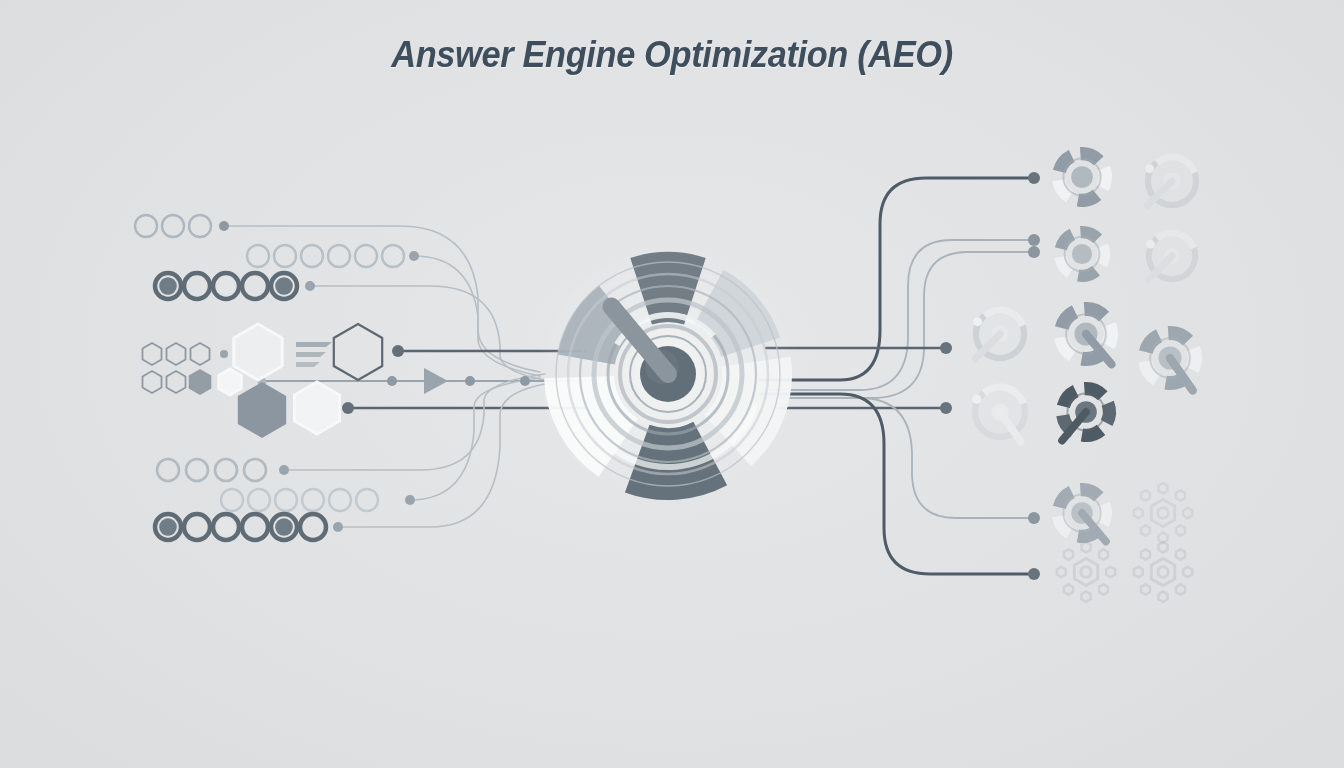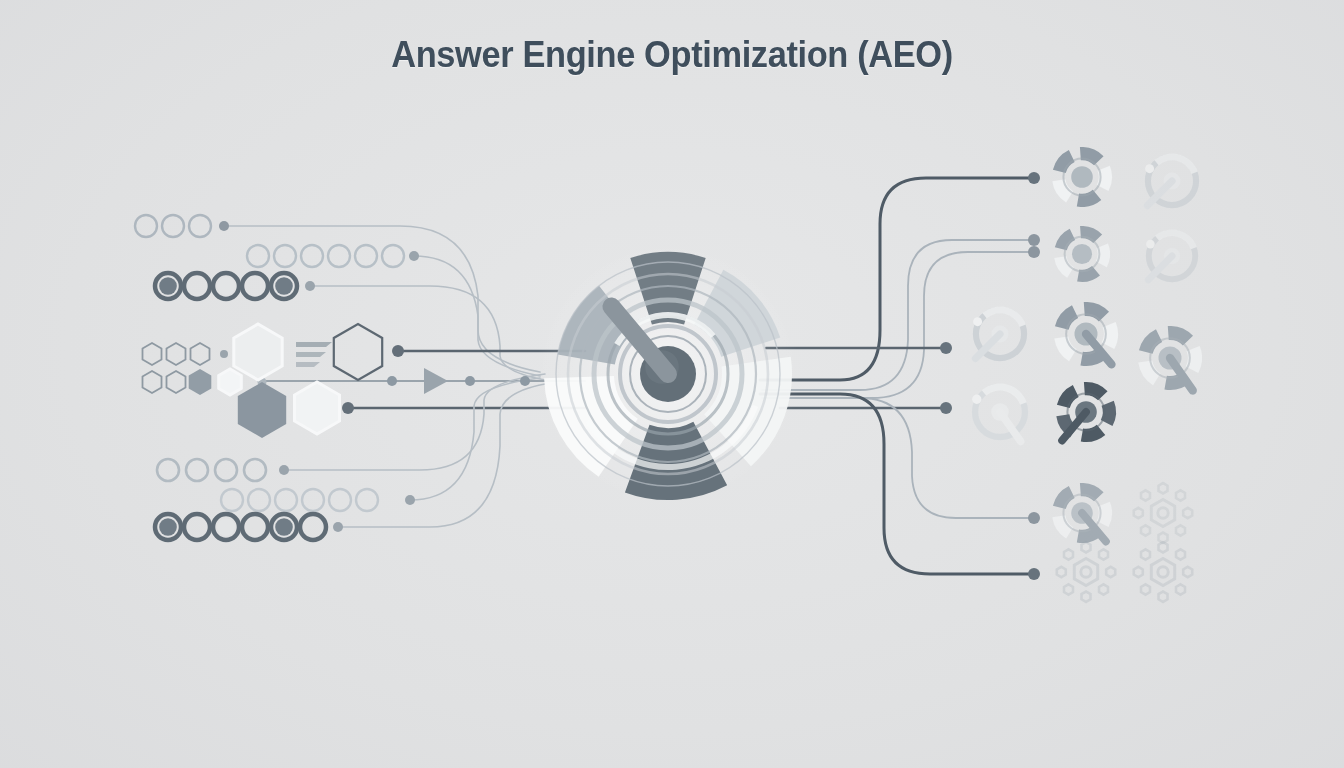--- a/index.html
+++ b/index.html
@@ -8,20 +8,21 @@
     background: #e0e1e2;
   }
   #stage {
     position: relative;
     width: 1344px;
     height: 768px;
     overflow: hidden;
     background:
       radial-gradient(ellipse 1100px 700px at 50% 45%, #e6e7e8 0%, #e0e1e2 55%, #d9dadc 100%);
     font-family: "Liberation Sans", sans-serif;
+    font-style: italic;
   }
   #title {
     position: absolute;
     left: 0;
     top: 34px;
     width: 1344px;
     text-align: center;
     font-family: "Liberation Sans", sans-serif;
     font-size: 37px;
     font-weight: bold;

